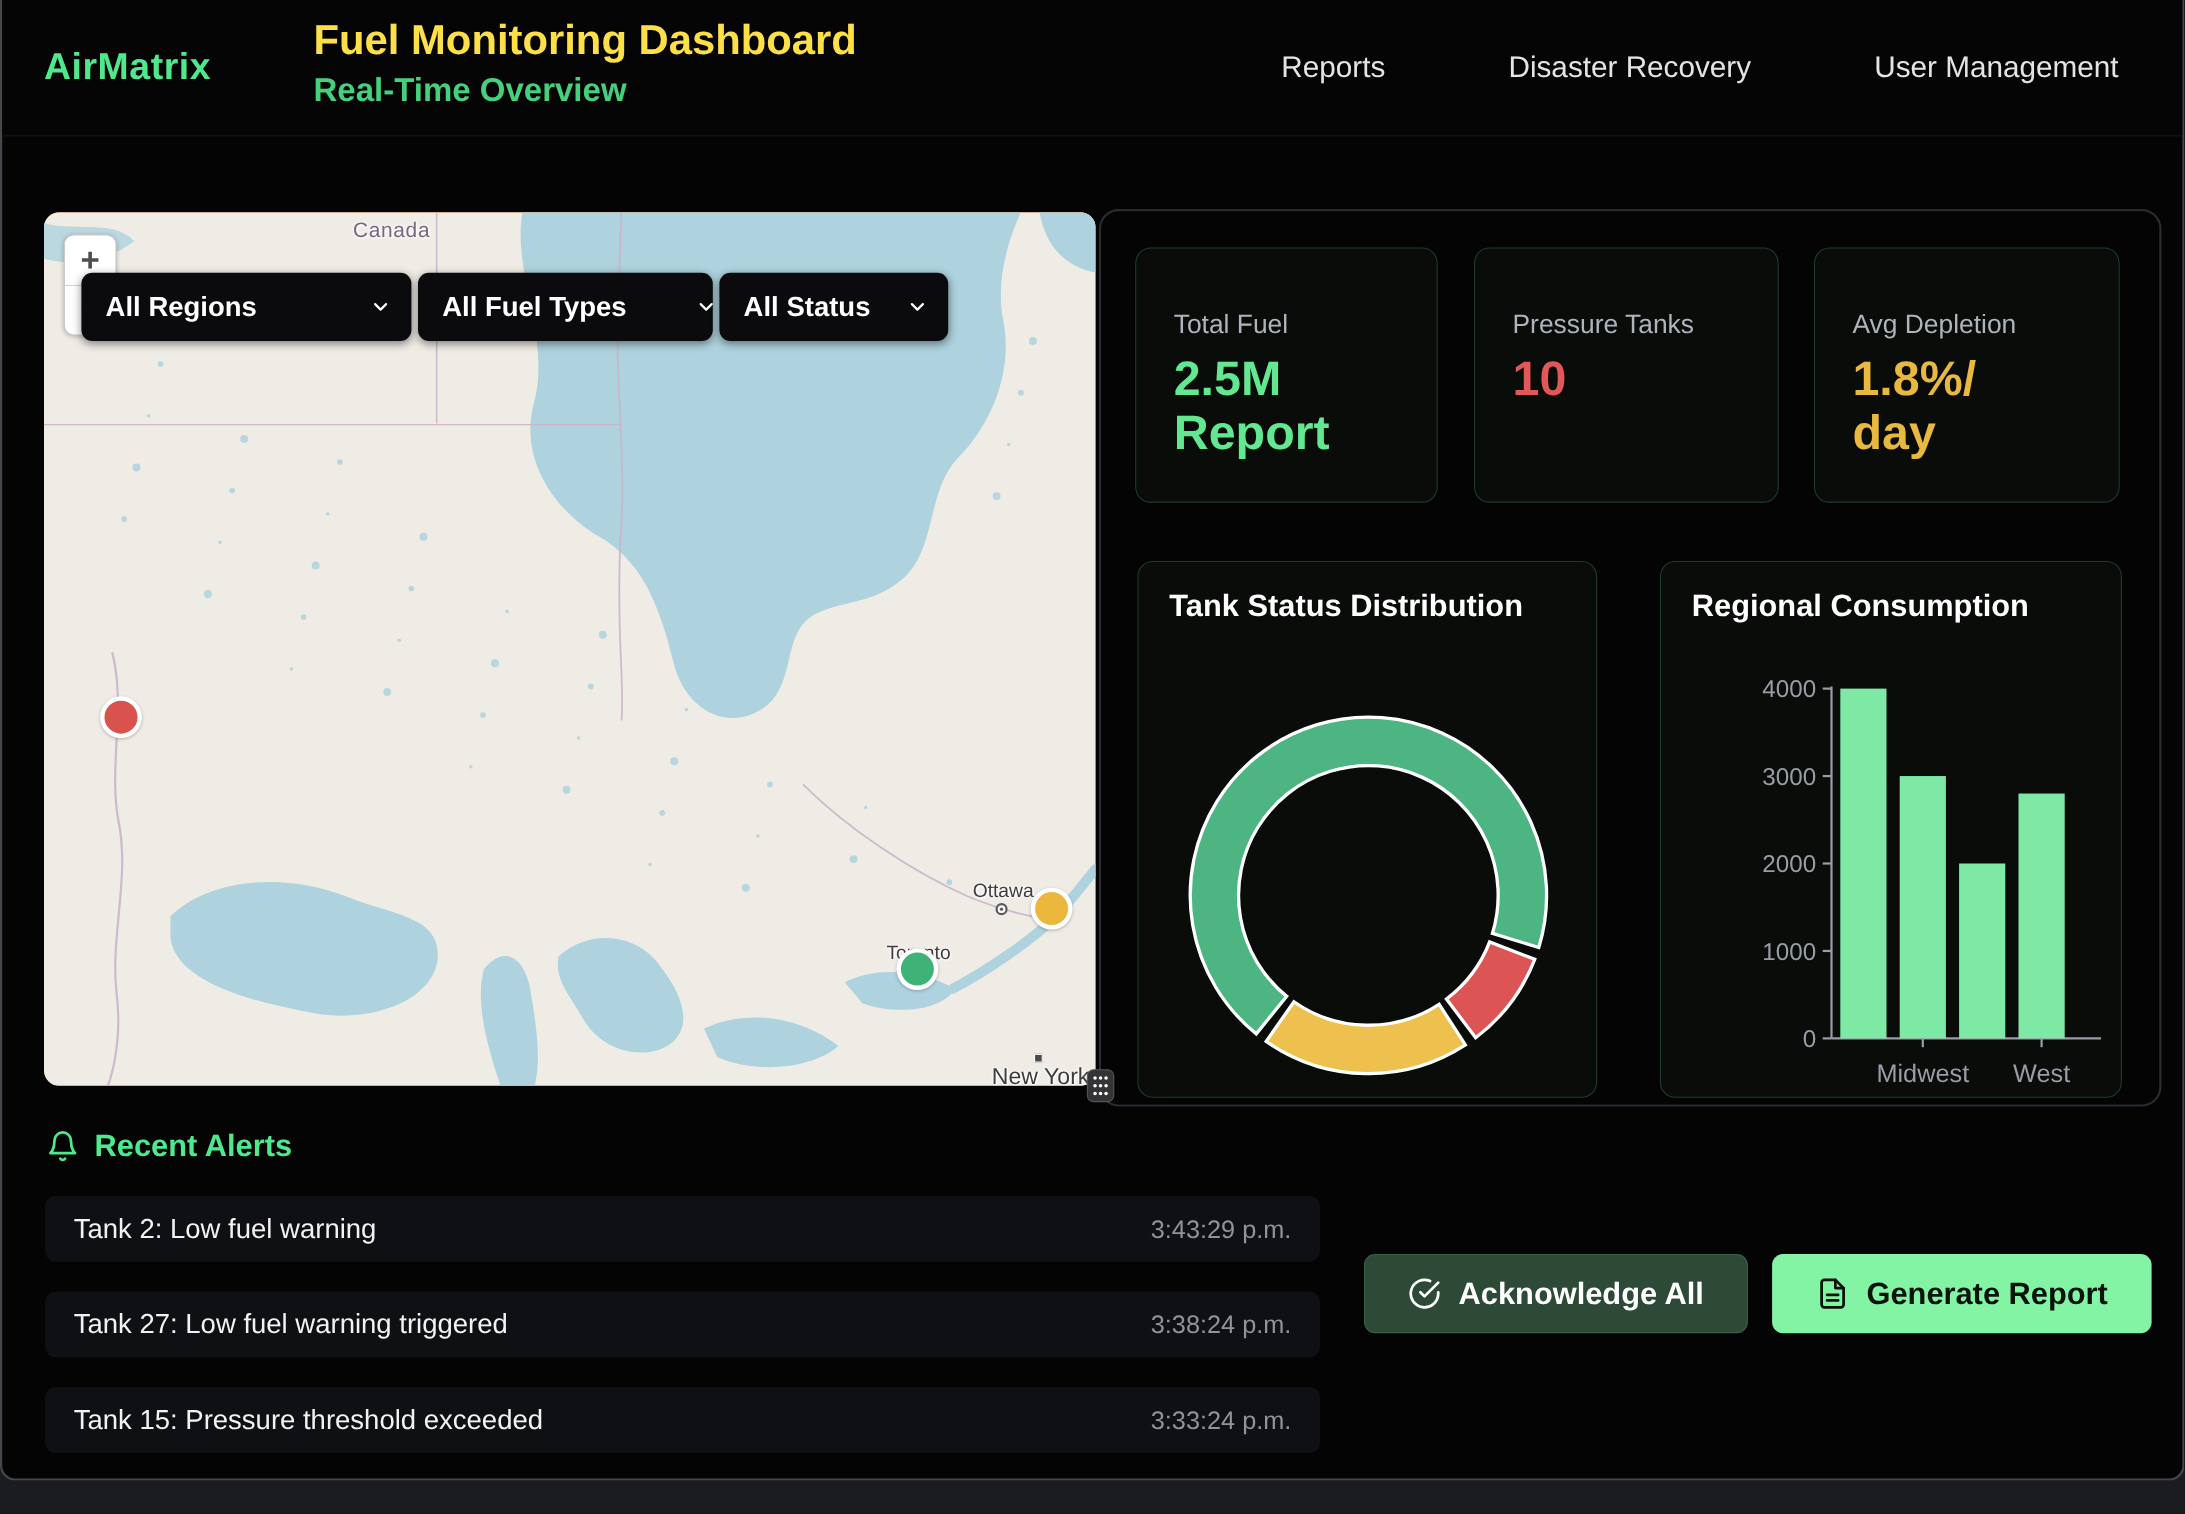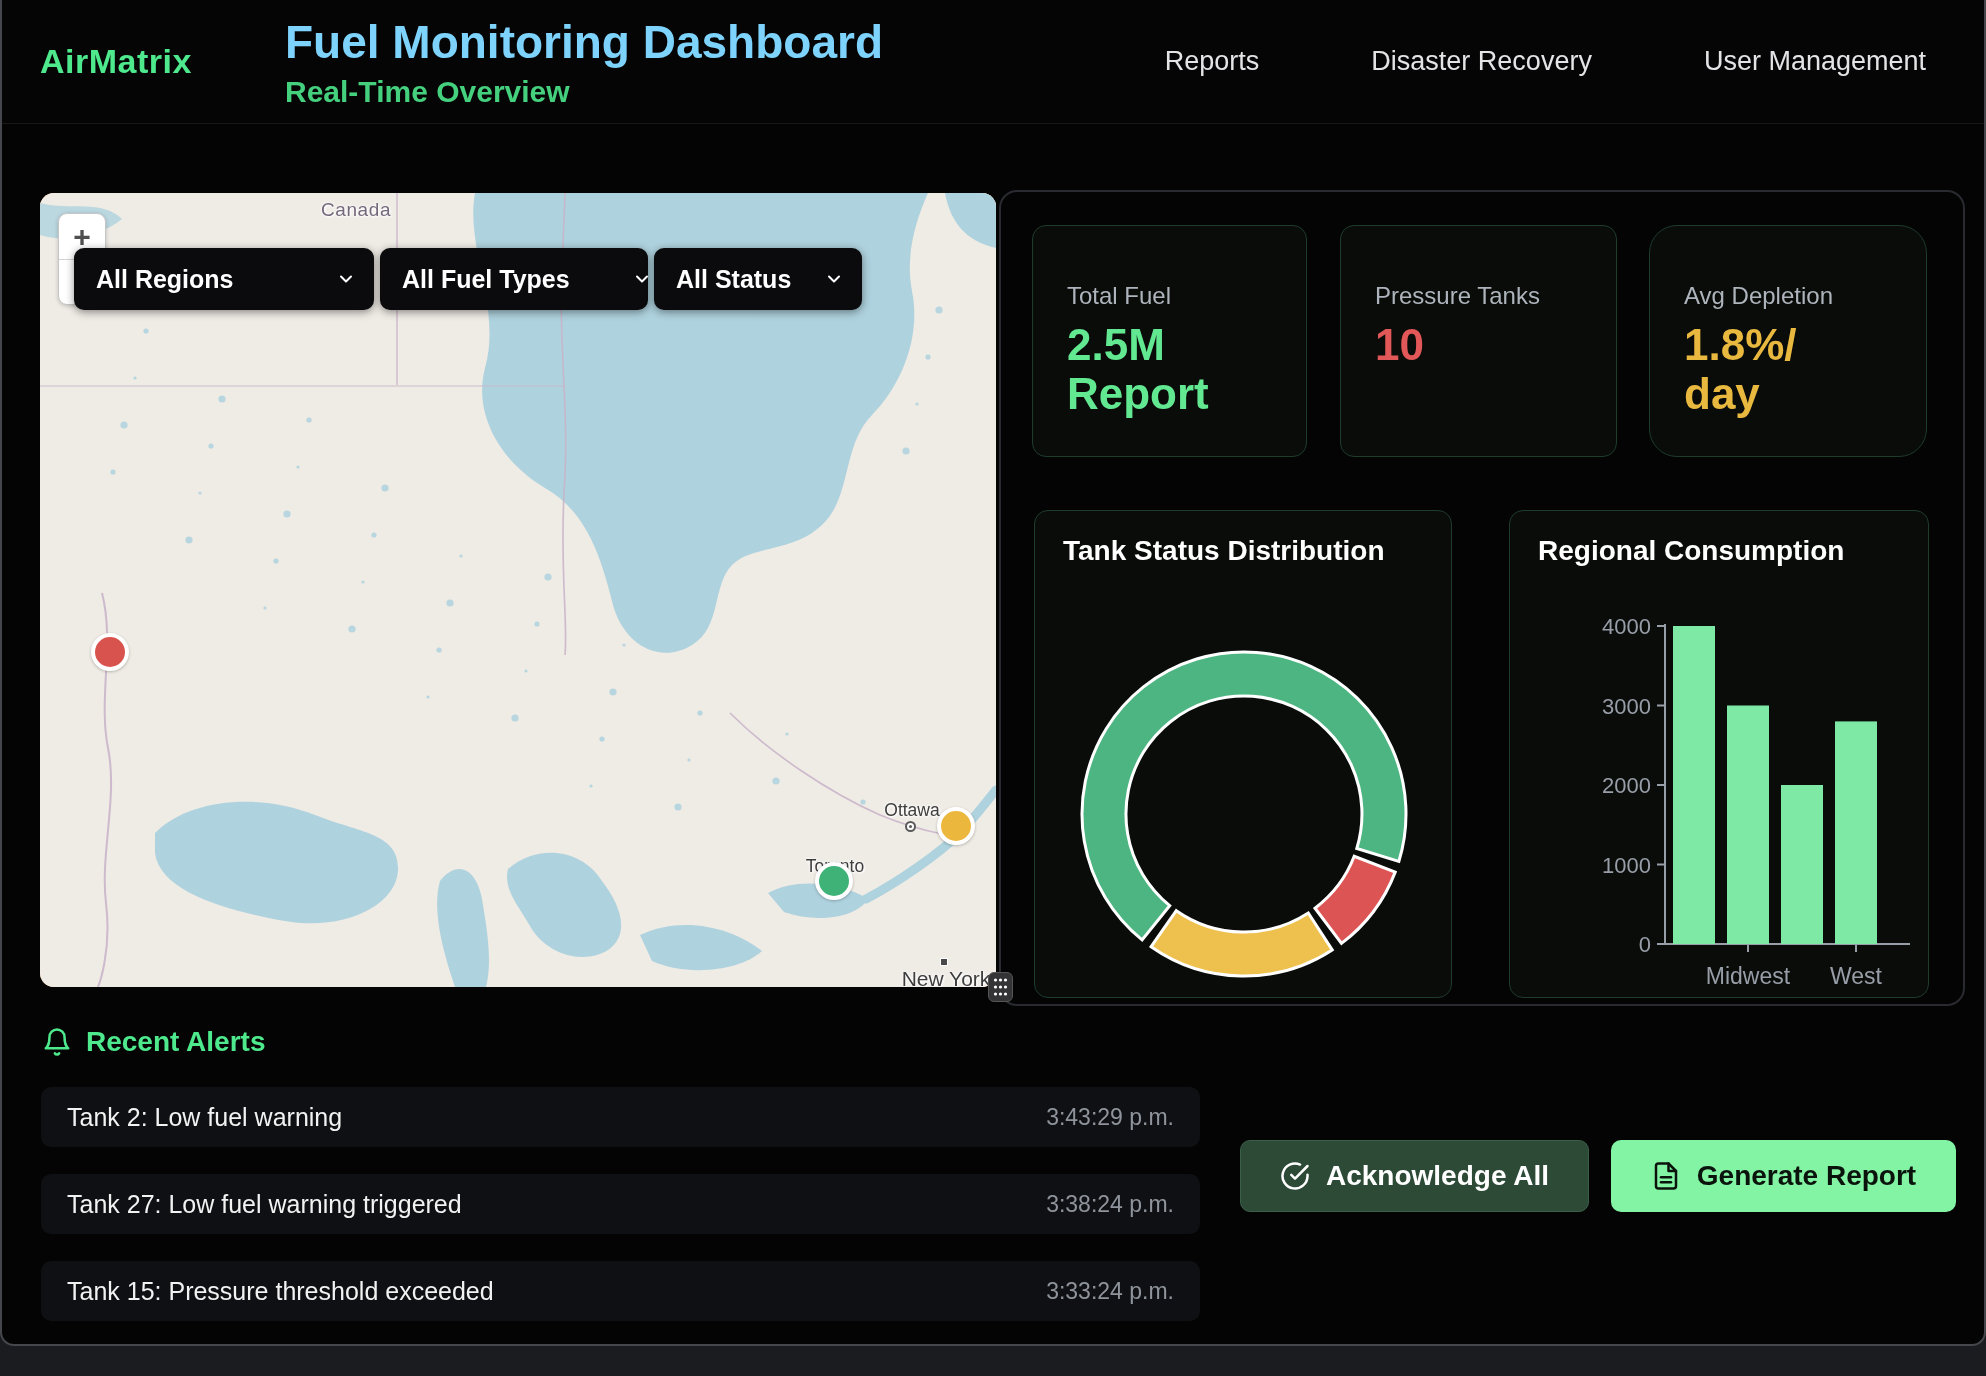--- a/index.html
+++ b/index.html
@@ -8,21 +8,21 @@
   .shell{position:absolute;left:0;top:0;width:1986px;height:1346px;background:#040405;
          border:2px solid #46474c;border-top:none;border-radius:0 0 14px 14px;
          box-sizing:border-box;overflow:hidden;}
 
   
   .hdr{position:absolute;left:0;top:0;width:100%;height:123px;background:#050506;
        border-bottom:1px solid #18181b;display:flex;align-items:center;}
   .brand{position:absolute;left:38px;top:0;height:123px;display:flex;align-items:center;
          font-size:34px;font-weight:700;color:#4ee98c;letter-spacing:.5px;}
   .titles{position:absolute;left:283px;top:16px;}
-  .titles h1{margin:0;font-size:46px;line-height:1.15;font-weight:700;color:#7dd3fc;}
+  .titles h1{margin:0;font-size:38px;line-height:1.15;font-weight:700;color:#fde047;}
   .titles .sub{margin-top:6px;font-size:30px;font-weight:600;color:#45d07e;}
   .nav{position:absolute;right:58px;top:0;height:123px;display:flex;align-items:center;gap:112px;}
   .nav .nav-item{font-size:27px;color:#e4e4e7;cursor:pointer;white-space:nowrap;}
 
   
   .map{position:absolute;left:38px;top:193px;width:956px;height:794px;border-radius:14px;
        overflow:hidden;background:#fdba74;}
   .map svg.base{position:absolute;left:0;top:0;}
   .city{position:absolute;transform:translate(-50%,-50%);font-size:17.5px;color:#3d3d3d;
         white-space:nowrap;text-shadow:0 0 2px #fff,0 0 4px #fff,1px 1px 2px #fff;}
@@ -223,21 +223,21 @@
             <div>2.5M</div>
             <div>Report</div>
           </div>
         </div>
         <div class="card" style="left: 1338px; top: 225px; width: 277px; height: 232px; padding: 56px 0px 0px 34px;">
           <p class="stat-label">Pressure Tanks</p>
           <div class="stat-value" style="color: rgb(226, 87, 87);">
             <div>10</div>
           </div>
         </div>
-        <div class="card" style="left: 1647px; top: 225px; width: 278px; height: 232px; padding: 56px 0px 0px 34px; border-radius: 28px;">
+        <div class="card" style="left: 1647px; top: 225px; width: 278px; height: 232px; padding: 56px 0px 0px 34px;">
           <p class="stat-label">Avg Depletion</p>
           <div class="stat-value" style="color: rgb(232, 184, 63);">
             <div>1.8%/</div>
             <div>day</div>
           </div>
         </div>
       </div>
 
     <div class="card" style="left:1032px;top:510px;width:418px;height:488px;">
       <h2 class="chart-title">Tank Status Distribution</h2>

